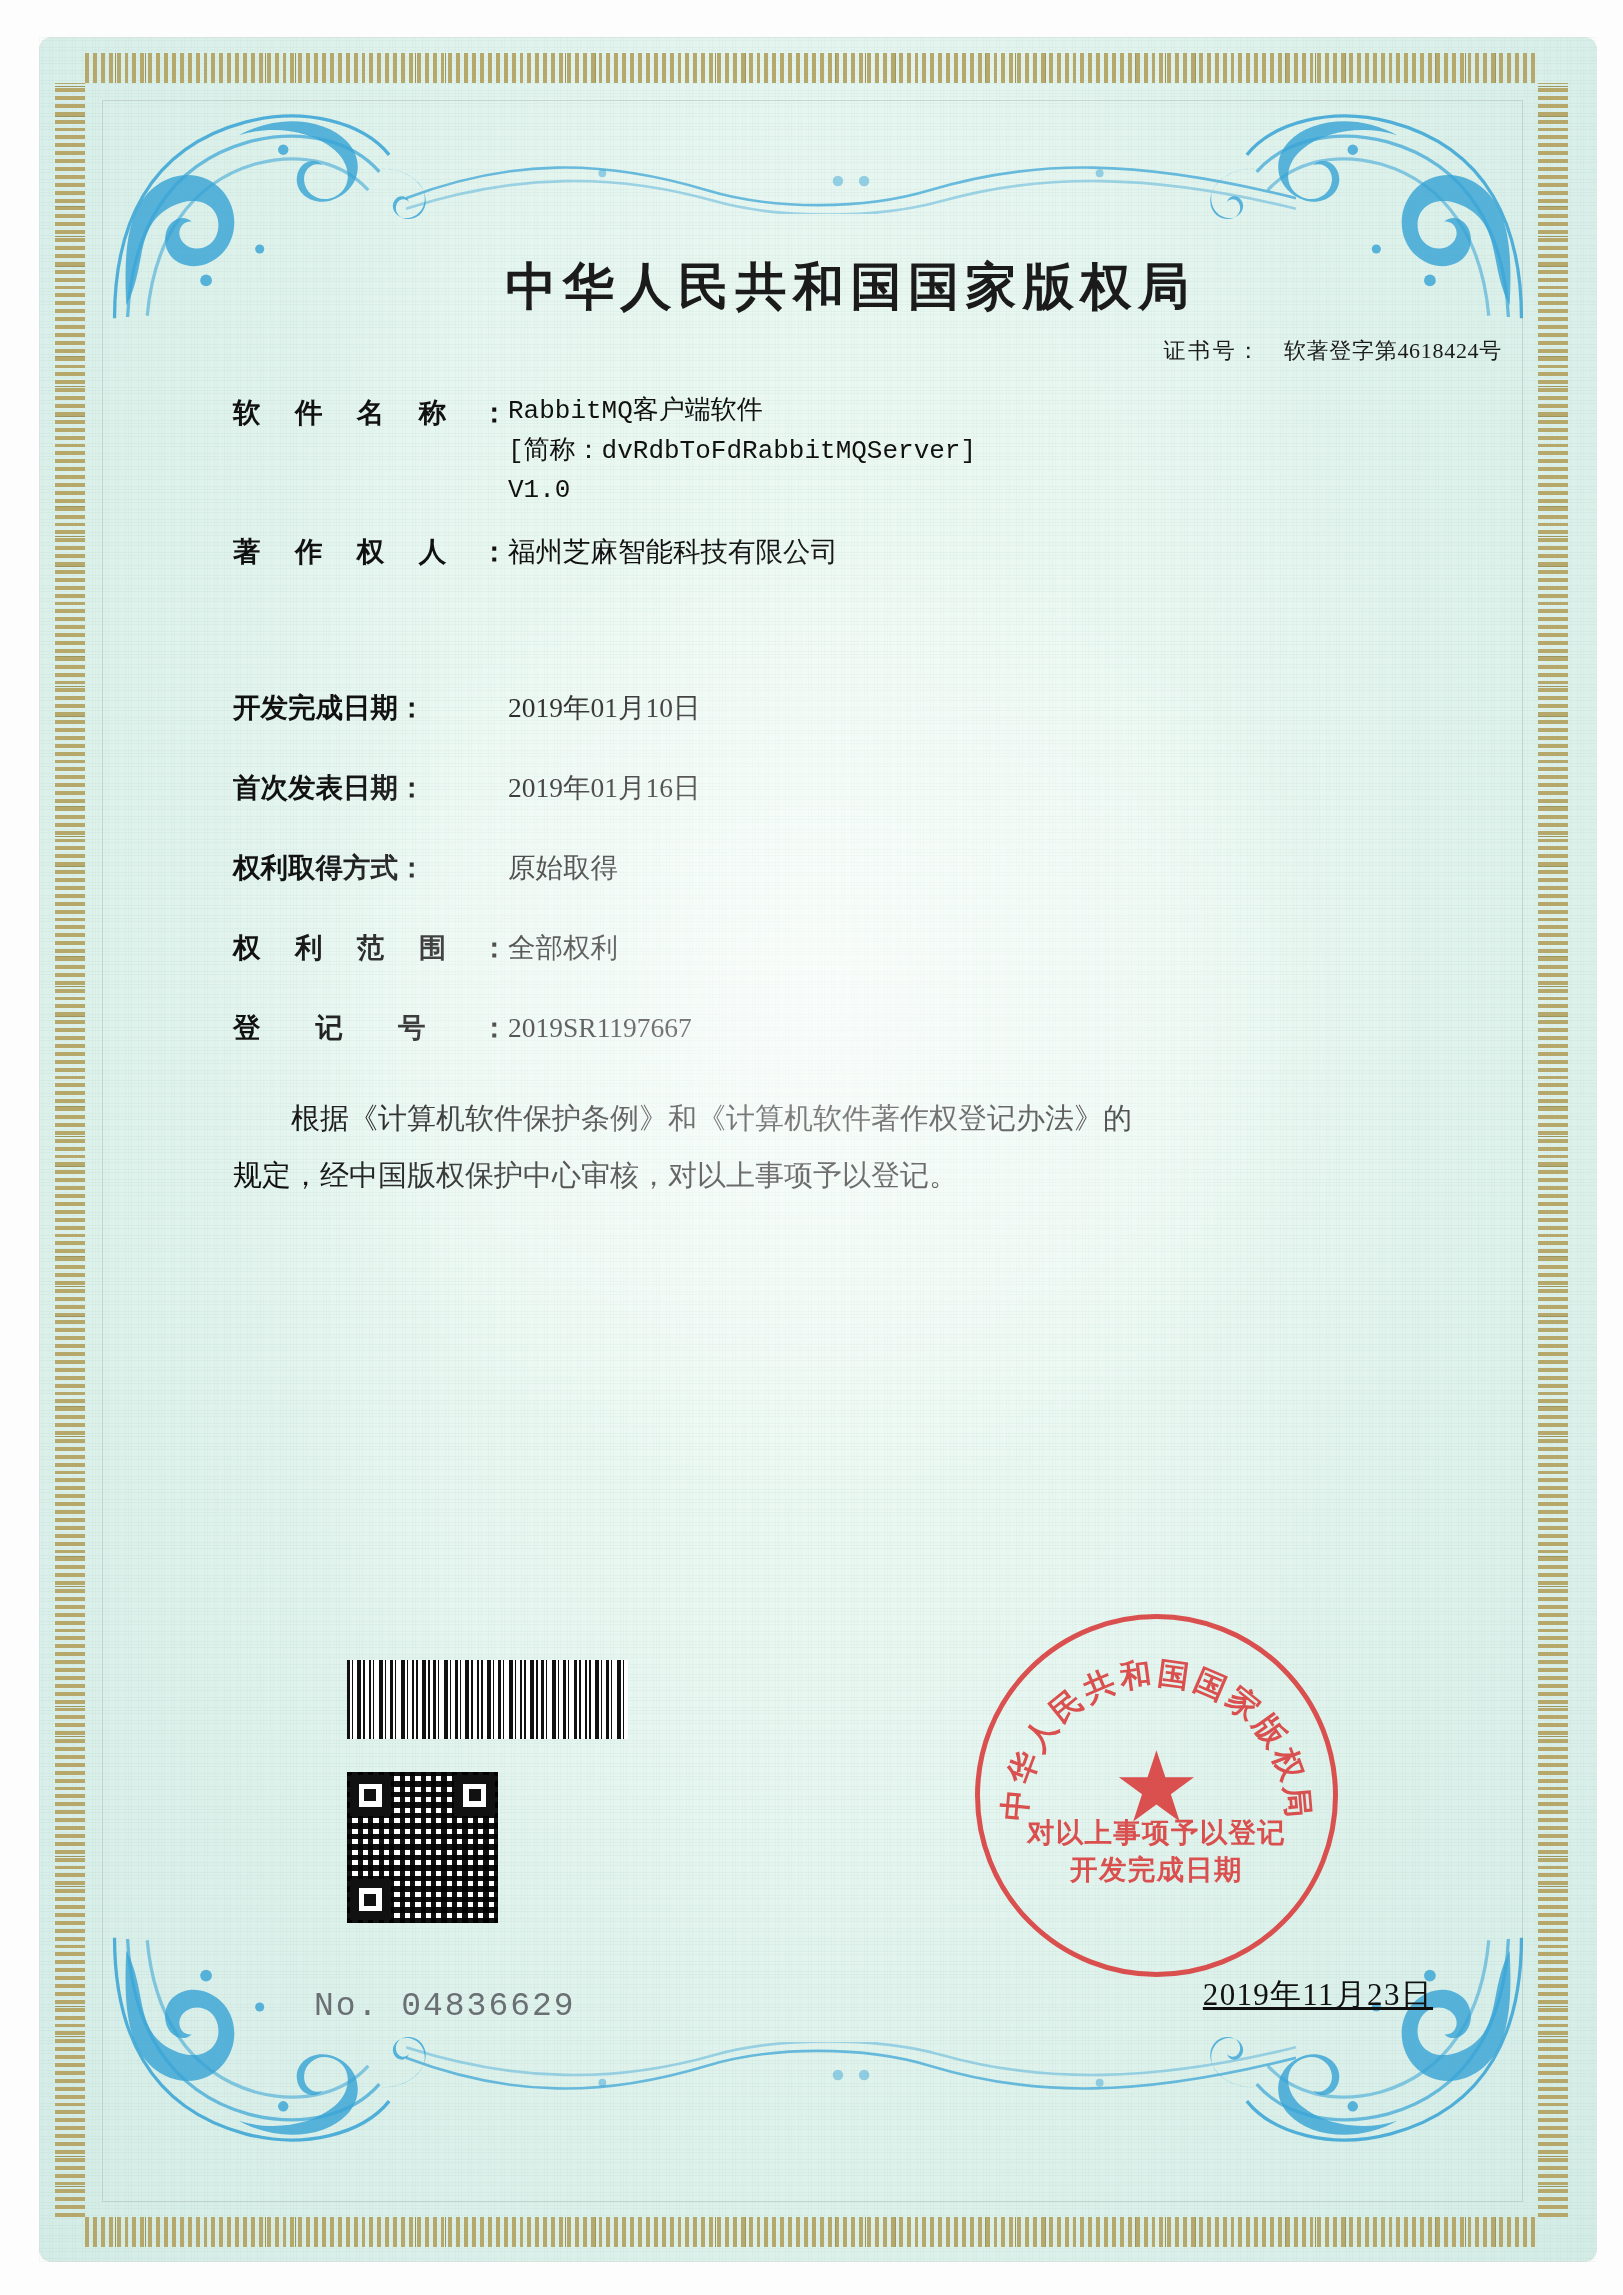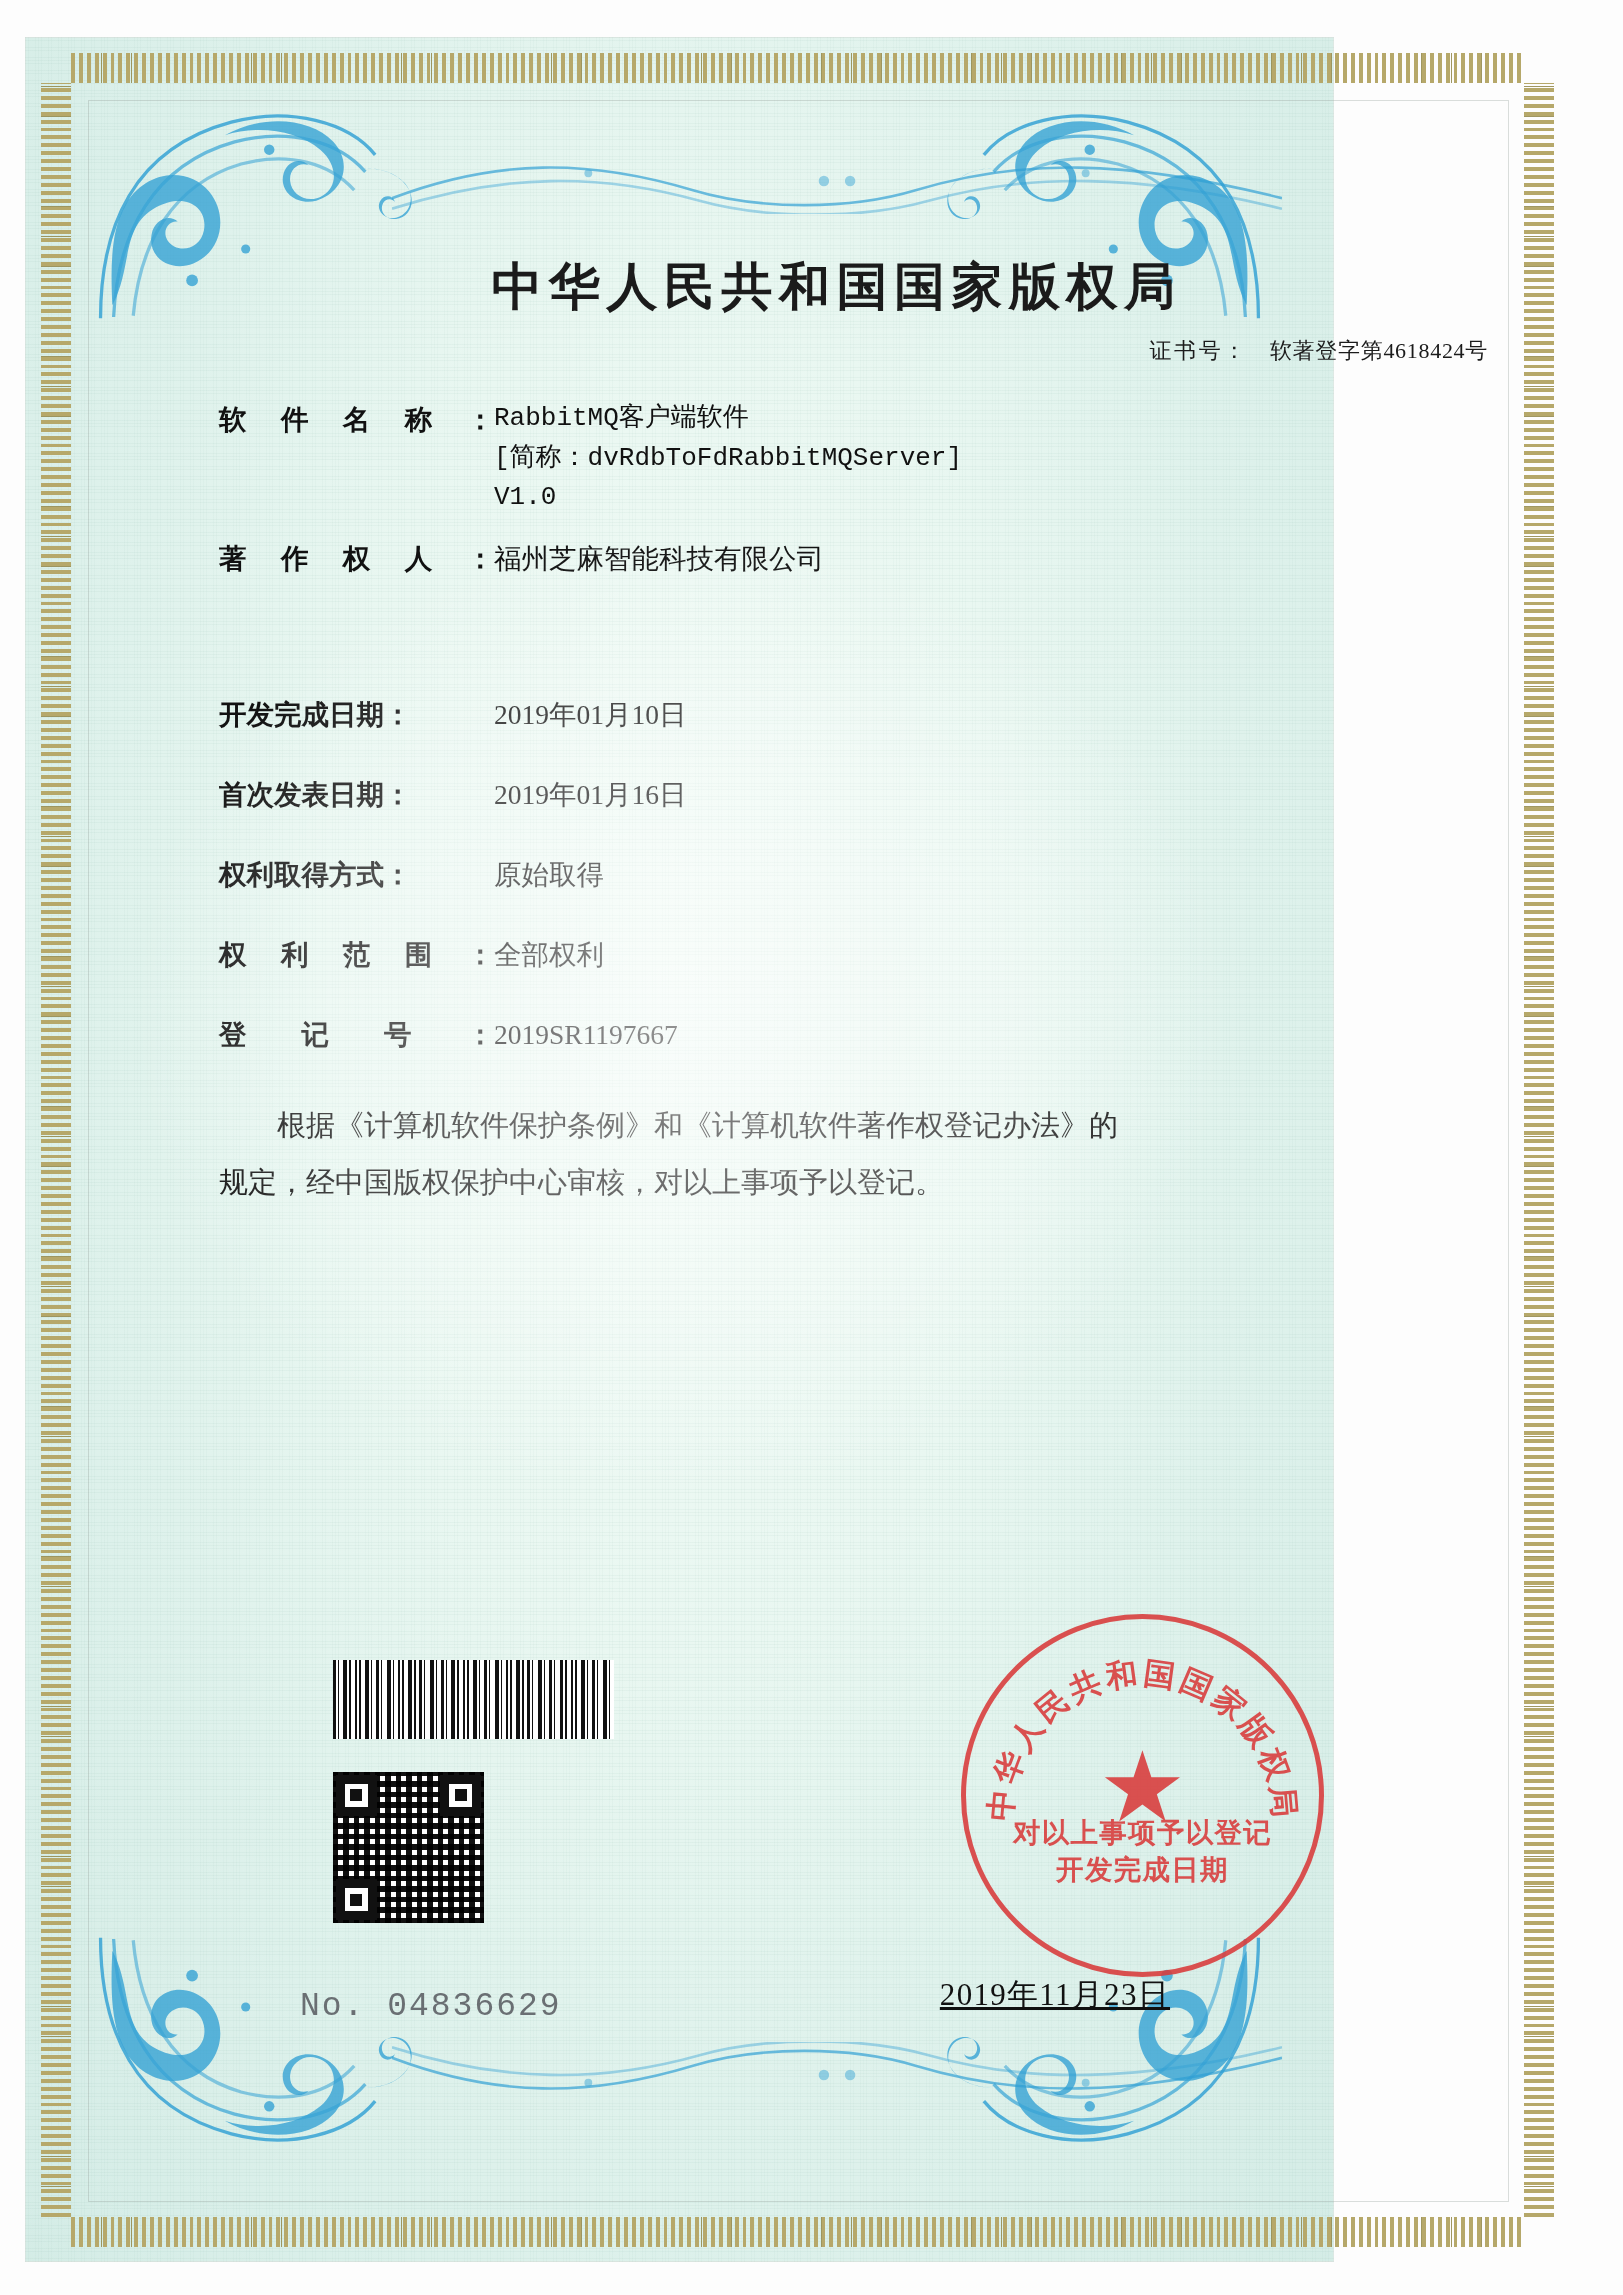--- a/index.html
+++ b/index.html
@@ -18,27 +18,28 @@
   .page {
     position: relative;
     width: 1623px;
     height: 2295px;
     background: #fdfdfd;
     overflow: hidden;
   }
 
   .cert {
     position: absolute;
-    left: 25px;
+    left: 39px;
     top: 37px;
-    width: 1309px;
+    width: 1558px;
     height: 2225px;
     background:
       radial-gradient(ellipse at 50% 42%, #f2fbf6 0%, #e9f7f1 38%, #dff2ec 62%, #d4ece6 100%);
     box-shadow: inset 0 0 0 0.7px #dfe6e2;
+    border-radius: 13px;
   }
 
   
   .cert::before {
     content: "";
     position: absolute;
     inset: 0;
     background-image:
       repeating-linear-gradient(0deg, rgba(120,170,155,0.07) 0px, rgba(120,170,155,0.07) 0.7px, transparent 0.7px, transparent 3.3px),
       repeating-linear-gradient(90deg, rgba(120,170,155,0.05) 0px, rgba(120,170,155,0.05) 0.7px, transparent 0.7px, transparent 3.3px);
@@ -155,21 +156,21 @@
     color: #111111;
     margin: 0 0 37px 0;
   }
 
   .cert-no {
     text-align: right;
     padding-right: 29px;
     font-size: 22px;
     color: #1b1b1b;
     letter-spacing: 0.7px;
-    margin-bottom: 33px;
+    margin-bottom: 26px;
   }
   .cert-no .label { letter-spacing: 2.6px; margin-right: 22px; }
   .cert-no .value { font-family: "Liberation Serif", serif; }
 
   .field {
     display: flex;
     align-items: flex-start;
     margin-bottom: 19.6px;
     padding-left: 63px;
   }

